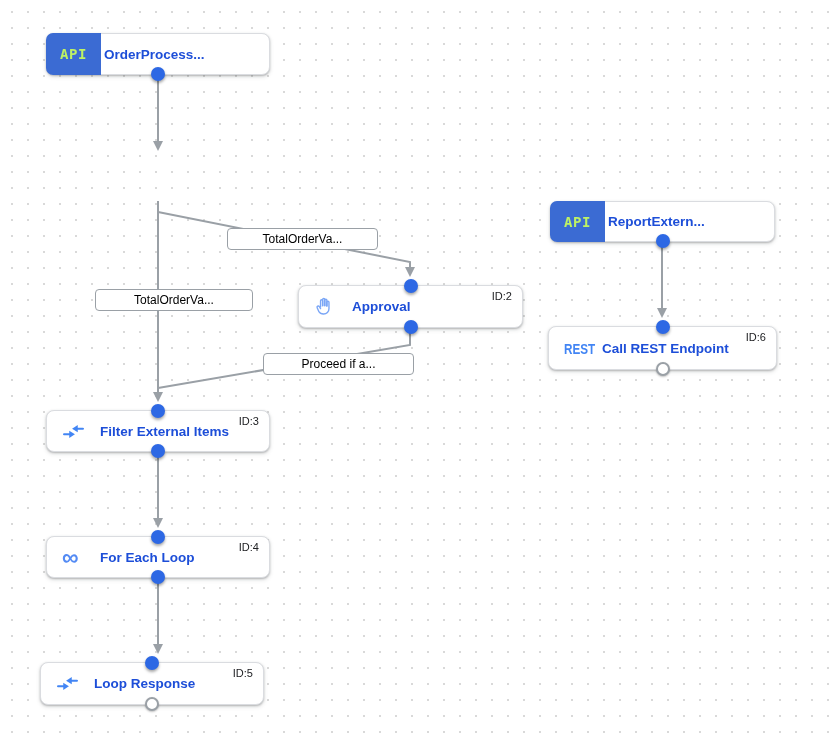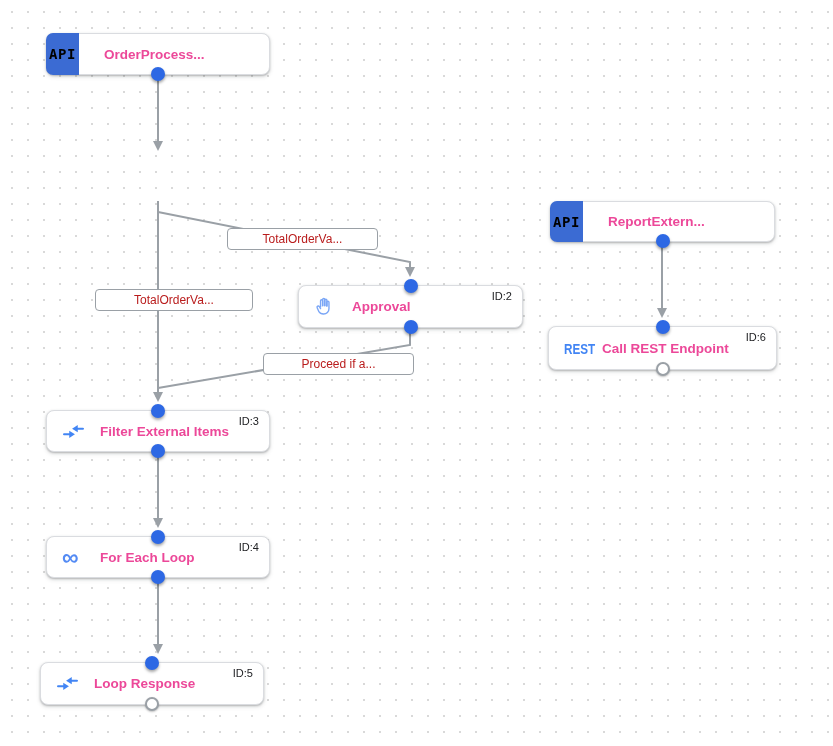--- a/index.html
+++ b/index.html
@@ -10,42 +10,42 @@
     background-image:radial-gradient(circle,var(--dot) 1.2px,transparent 1.45px);
     background-size:16px 16px;background-position:4px 4px;
   }
   #edges{position:absolute;left:0;top:0;z-index:1;}
   .edge{stroke:var(--edge);stroke-width:2;fill:none;}
   #arrowhead path{fill:var(--edge);}
   .edge-label{
     position:absolute;z-index:2;box-sizing:border-box;
     background:#fff;border:1px solid var(--edge);border-radius:4px;
     display:flex;align-items:center;justify-content:center;
-    font-size:12px;color:#b91c1c;z-index:2;
+    font-size:12px;color:#000000;z-index:2;
   }
   .node{
     position:absolute;z-index:3;box-sizing:border-box;
     background:#fff;border:1px solid #dadce0;border-radius:8px;
     box-shadow:0 1px 2px rgba(60,64,67,.30),0 2px 4px rgba(60,64,67,.15);
   }
   .node-body{display:flex;align-items:center;height:100%;}
   .badge{
-    position:absolute;left:-1px;top:-1px;bottom:-1px;width:33px;
-    background:var(--badge);border-radius:7px 0 0 7px;color:#000000;
+    position:absolute;left:-1px;top:-1px;bottom:-1px;width:55px;
+    background:var(--badge);border-radius:7px 0 0 7px;color:#bef264;
     display:flex;align-items:center;justify-content:center;
     font-family:"DejaVu Sans Mono",monospace;font-weight:bold;font-size:14px;letter-spacing:.5px;
   }
   .node--trigger .title{margin-left:57px;}
   .icon{margin-left:15px;width:24px;display:flex;align-items:center;justify-content:flex-start;}
   .icon.data-mapping{color:var(--icon);}
   .icon.approval-hand{color:var(--hand);}
   .icon.for-each-loop{color:var(--loop);}
   .infinity{font-size:23px;font-weight:bold;line-height:16px;}
   .rest-text{color:var(--icon);font-weight:bold;font-size:15px;display:inline-block;transform:scaleX(.78);transform-origin:left center;}
-  .title{margin-left:14px;font-weight:bold;font-size:13.5px;color:#ec4899;white-space:nowrap;}
+  .title{margin-left:14px;font-weight:bold;font-size:13.5px;color:#1d4ed8;white-space:nowrap;}
   .node-id{position:absolute;top:4px;right:10px;font-size:11px;color:#202124;}
   .port{
     position:absolute;left:50%;width:14px;height:14px;border-radius:50%;
     transform:translateX(-50%);box-sizing:border-box;z-index:4;
   }
   .port-top{top:-7px;}
   .port-bottom{bottom:-7px;}
   .port.connected{background:var(--port);box-shadow:0 2px 3px rgba(0,0,0,.35);}
   .port.unconnected{background:#fff;border:2px solid var(--edge);box-shadow:0 1px 2px rgba(0,0,0,.25);}
 </style>

